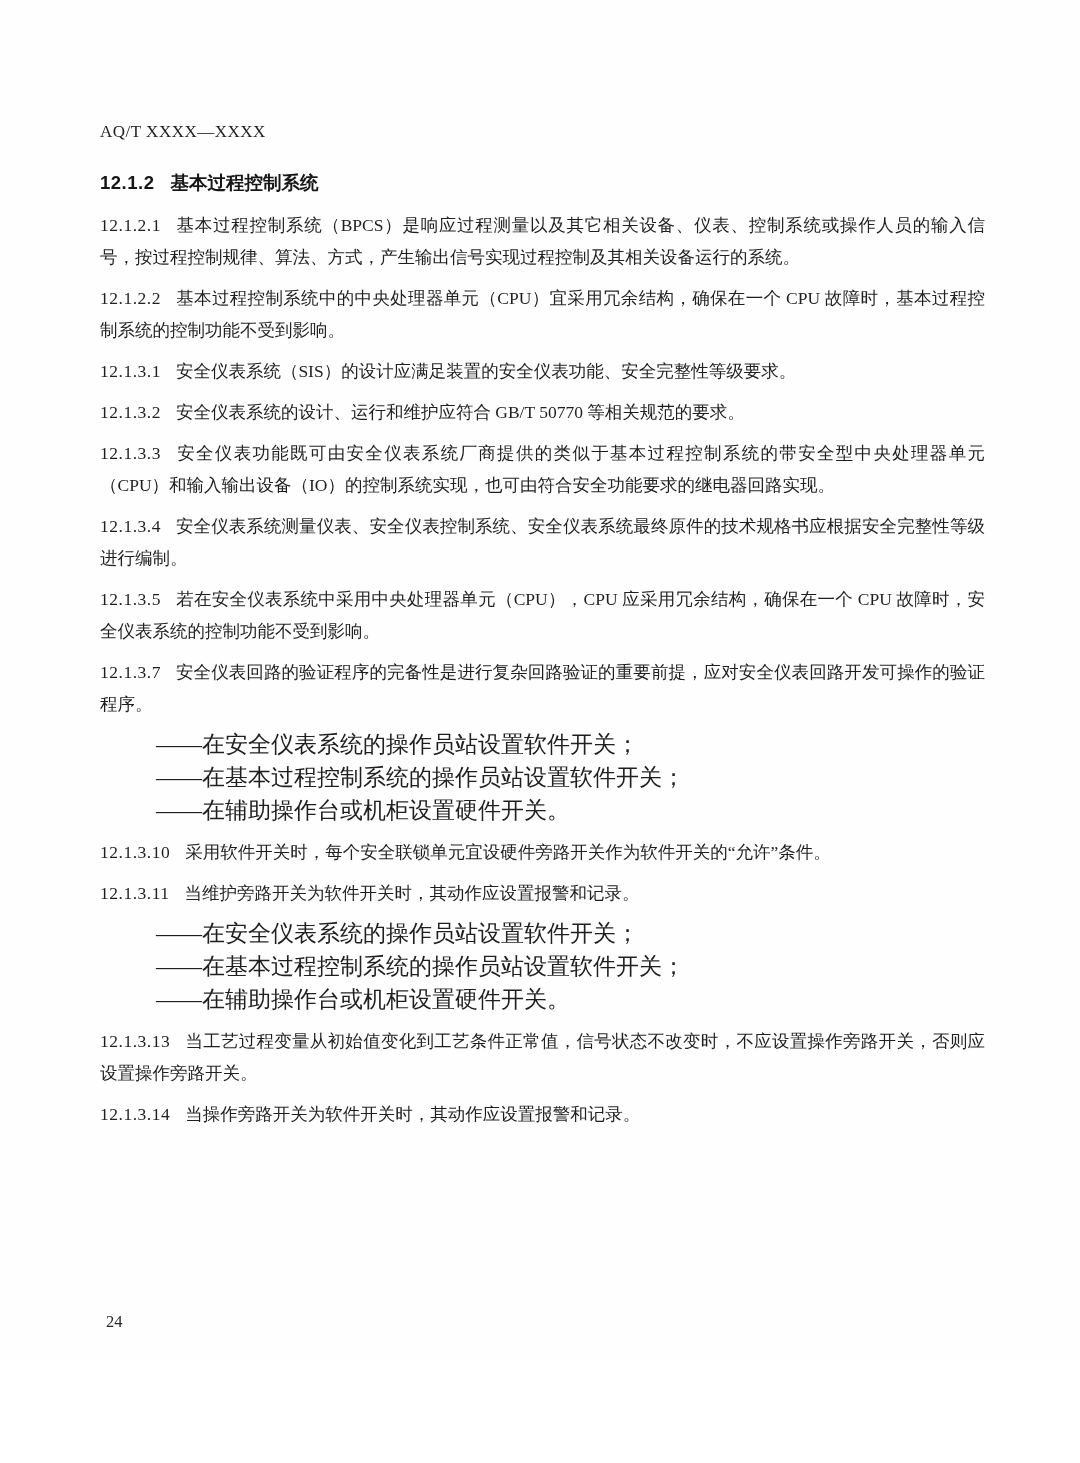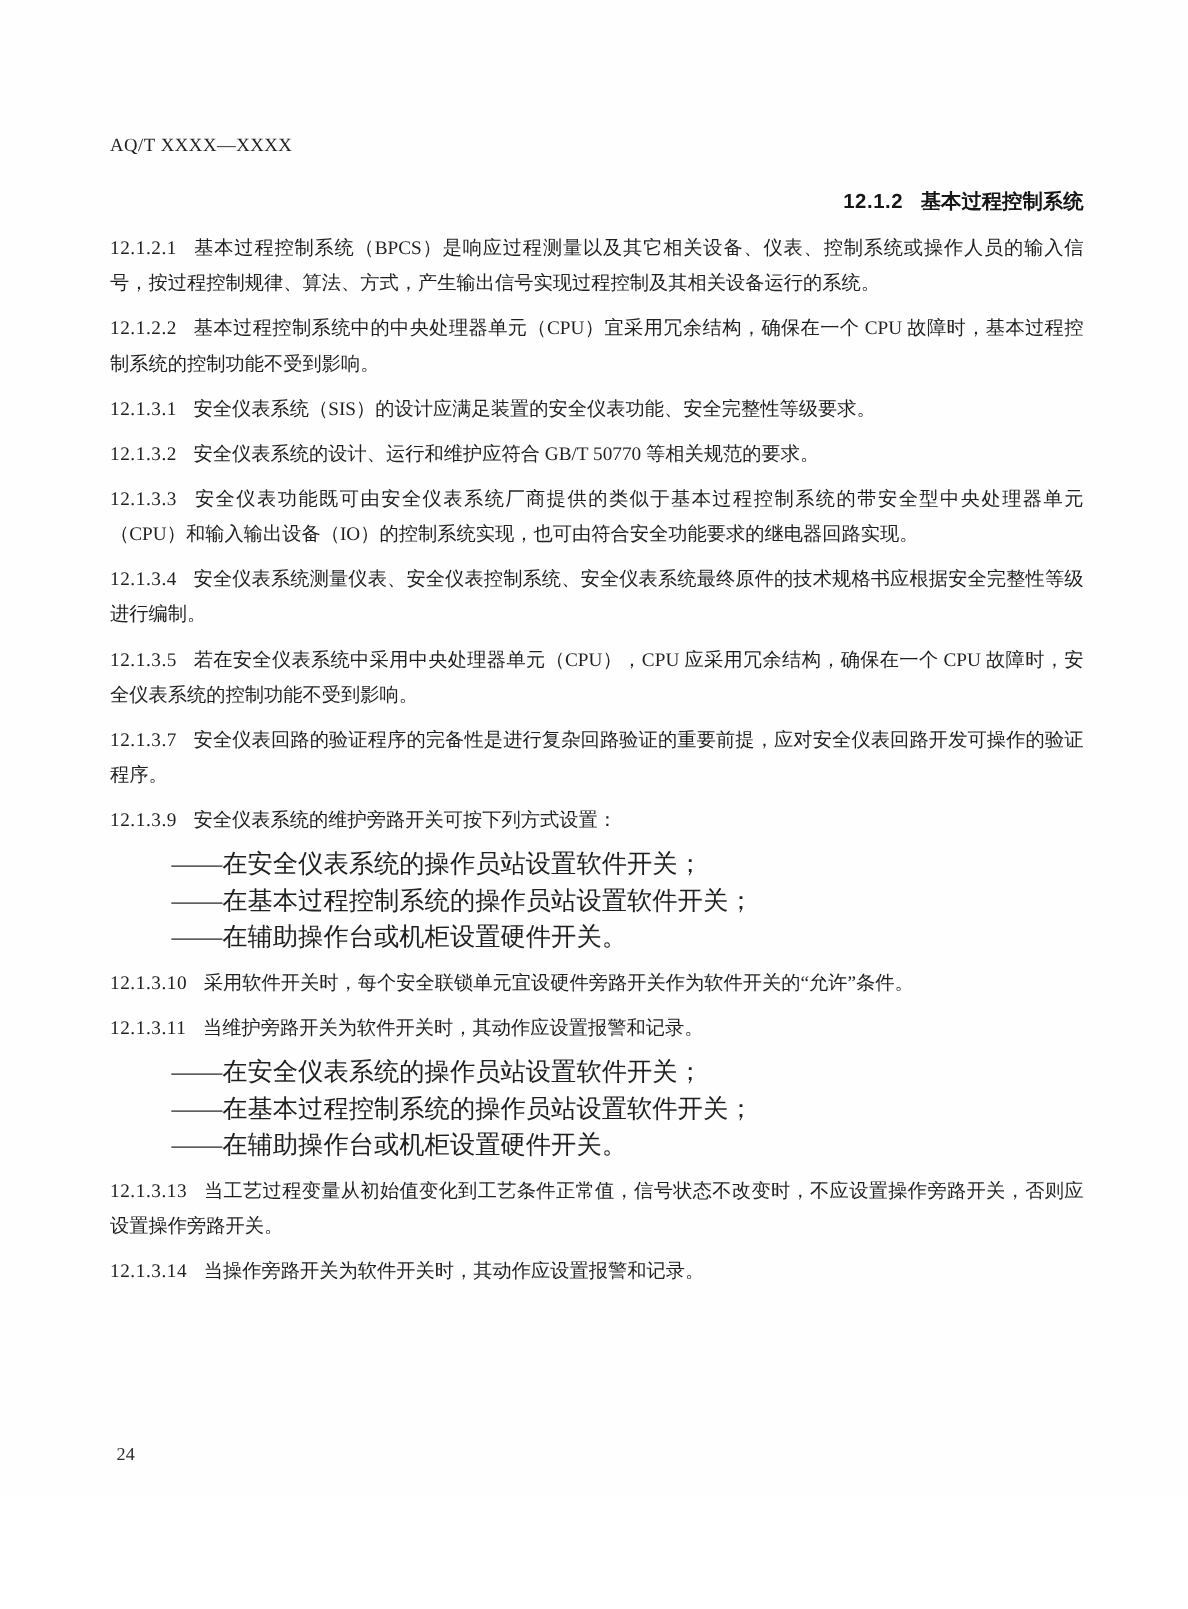--- a/index.html
+++ b/index.html
@@ -20,21 +20,20 @@
     letter-spacing: 0.5px;
     margin: 0 0 24px 0;
     font-weight: 400;
   }
   h2.sec-heading {
     font-family: "Liberation Sans", "DejaVu Sans", sans-serif;
     font-size: 18.5px;
     font-weight: 700;
     margin: 28px 0 14px 0;
     color: #161616;
-    text-align: right;
   }
   h2.sec-heading .num { margin-right: 16px; letter-spacing: 0.5px; }
   p.clause {
     font-size: 17.5px;
     line-height: 32px;
     margin: 9px 0;
     text-align: justify;
     text-justify: inter-ideograph;
   }
   p.clause .num {
@@ -96,23 +95,20 @@
   <p class="clause">
     <span class="num">12.1.3.5</span><span>若在安全仪表系统中采用中央处理器单元（CPU），CPU 应采用冗余结构，确保在一个 CPU 故障时，安全仪表系统的控制功能不受到影响。</span>
   </p>
 
 
   <p class="clause">
     <span class="num">12.1.3.7</span><span>安全仪表回路的验证程序的完备性是进行复杂回路验证的重要前提，应对安全仪表回路开发可操作的验证程序。</span>
   </p>
 
 
-  <p class="clause">
-    <span class="num">12.1.3.9</span><span>安全仪表系统的维护旁路开关可按下列方式设置：</span>
-  </p>
 
   <p class="dash-item">——在安全仪表系统的操作员站设置软件开关；</p>
   <p class="dash-item">——在基本过程控制系统的操作员站设置软件开关；</p>
   <p class="dash-item">——在辅助操作台或机柜设置硬件开关。</p>
 
   <p class="clause">
     <span class="num">12.1.3.10</span><span>采用软件开关时，每个安全联锁单元宜设硬件旁路开关作为软件开关的“允许”条件。</span>
   </p>
 
   <p class="clause">

